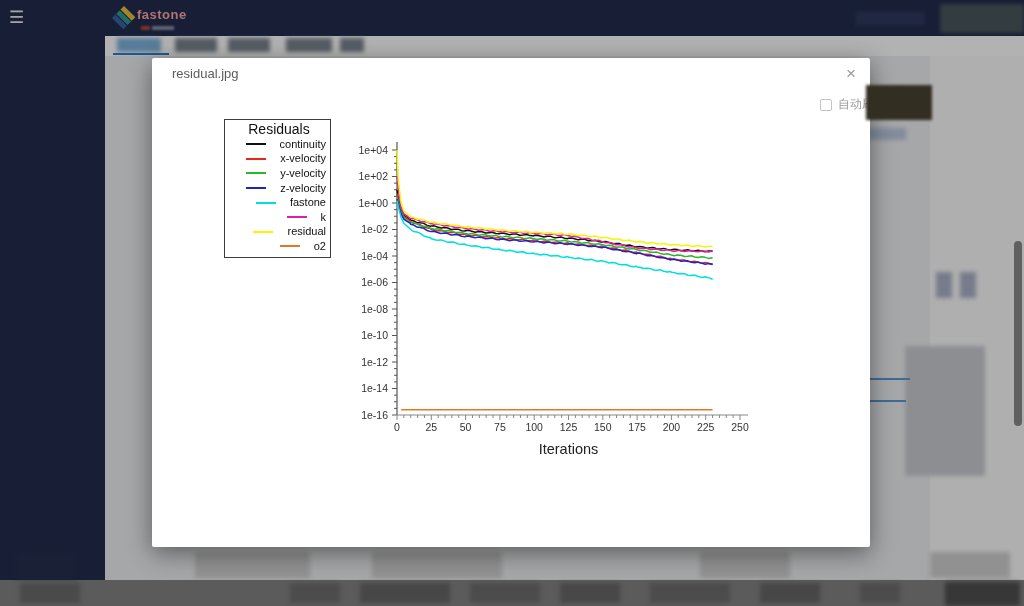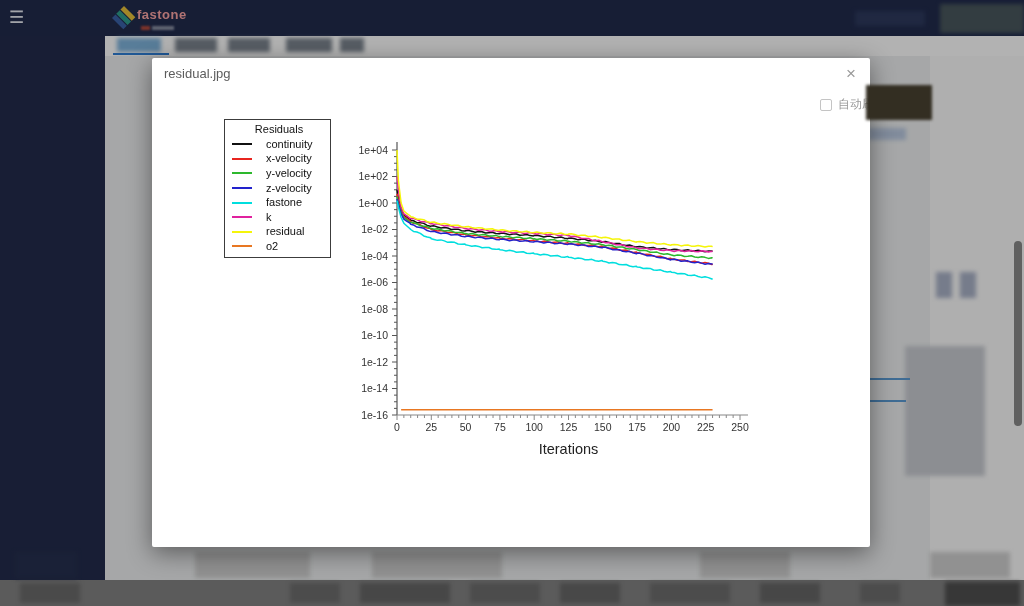--- a/index.html
+++ b/index.html
@@ -32,30 +32,30 @@
 
   
   .bottomband { position:absolute; left:0; top:580px; width:1024px; height:26px; background:#838383; z-index:1; }
 
   
   .overlay { position:absolute; left:0; top:0; width:1024px; height:606px; background:rgba(0,0,0,.30); z-index:10; }
 
   
   .modal { position:absolute; left:152px; top:58px; width:718px; height:489px; background:#ffffff;
            border-radius:2px; box-shadow:0 6px 24px rgba(0,0,0,.45); z-index:20; }
-  .modal-title { position:absolute; left:12px; top:8px; font-size:13px; color:#5c5c5c; }
+  .modal-title { position:absolute; left:20px; top:8px; font-size:13px; color:#5c5c5c; }
   .modal-close { position:absolute; right:10px; top:4px; font-size:17px; color:#9a9a9a; cursor:pointer; padding:2px 4px; }
   .autorefresh { position:absolute; left:668px; top:38px; display:flex; align-items:center; gap:6px; cursor:pointer; }
   .autorefresh .box { width:12px; height:12px; border:1px solid #c4c4c4; border-radius:2px; background:#fff; }
   .autorefresh .lbl { font-size:12px; color:#9a9a9a; white-space:nowrap; }
 
   
   .legend { position:absolute; left:72px; top:61px; width:107px; border:1px solid #3c3c3c; background:#fff; padding:2px 4px 3px 7px; }
-  .legend-title { text-align:center; font-size:11px; color:#111; height:15px; line-height:15px; }
-  .legend-row { display:flex; align-items:center; gap:14px; height:14.6px; }
+  .legend-title { text-align:center; font-size:14px; color:#111; height:15px; line-height:15px; }
+  .legend-row { display:flex; align-items:center; gap:14px; height:14.6px;justify-content:flex-end; }
   .legend-swatch { width:20px; height:2px; flex:none; }
   .legend-label { font-size:11px; color:#111; line-height:11px; }
 
   .chart-svg { position:absolute; left:0; top:0; width:718px; height:489px; }
 
   
   .redact-dark { position:absolute; left:866px; top:85px; width:66px; height:35px; background:#332e22; filter:blur(1.5px); z-index:30; }
 </style>
 </head>
 <body>

